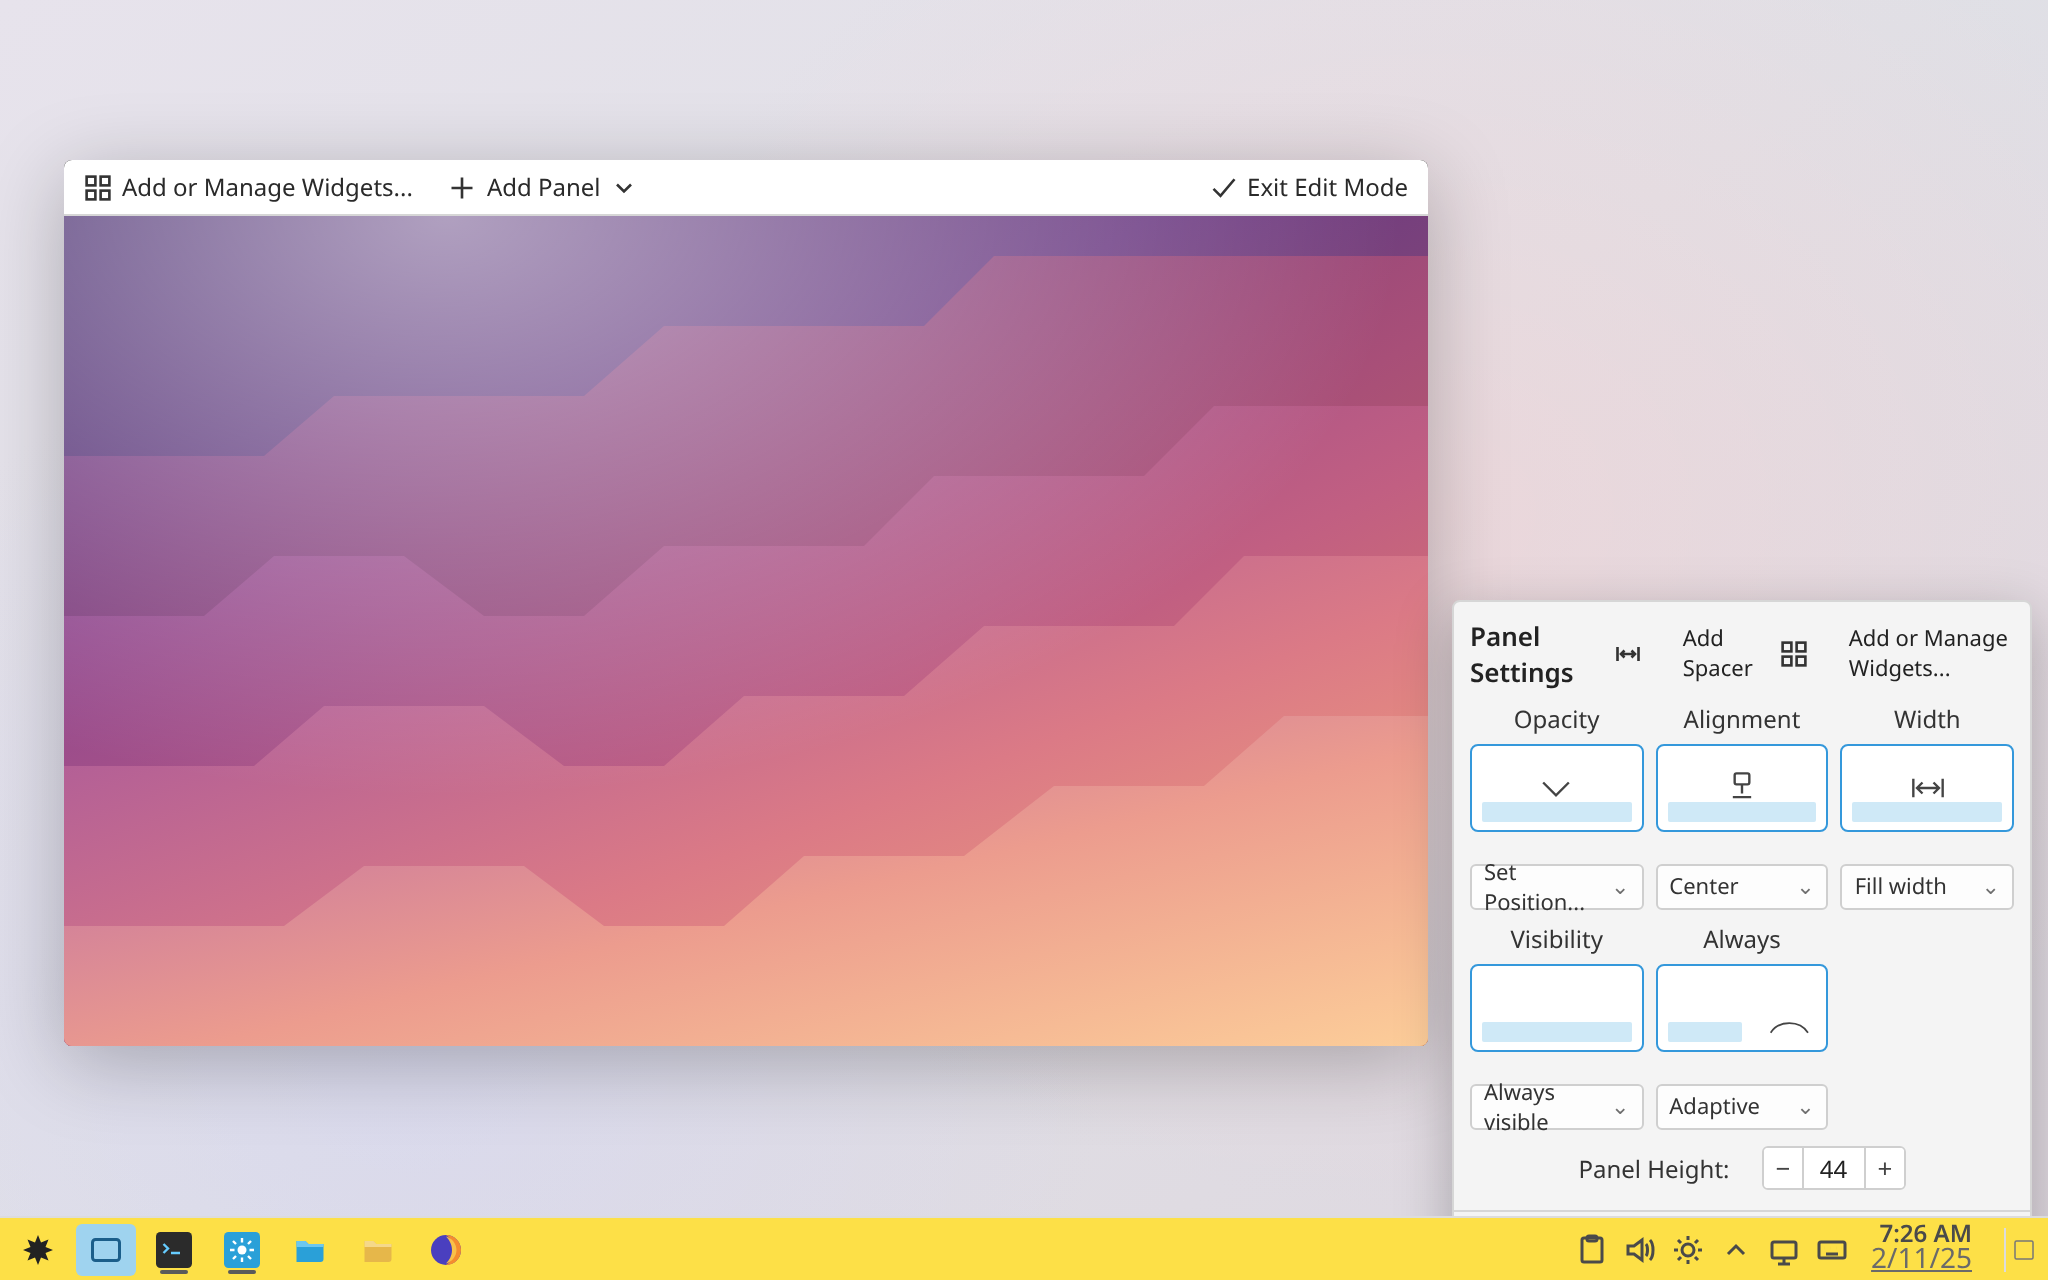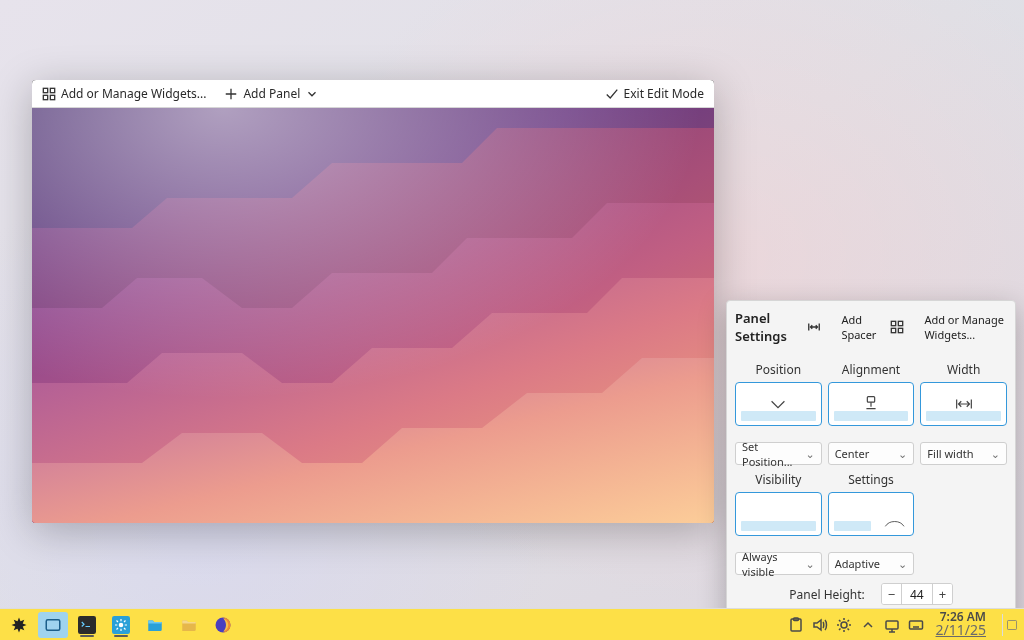--- a/index.html
+++ b/index.html
@@ -45,21 +45,21 @@
   
   .wallpaper{position:absolute;inset:28px 0 0 0;}
   .wallpaper svg{width:100%;height:100%;display:block;}
 
   
   .popup{
     position:absolute;right:8px;top:300px;width:290px;
     background:var(--panel-bg);border:1px solid var(--border);border-radius:4px;
     box-shadow:0 8px 28px rgba(0,0,0,.25);padding:8px 8px 6px 8px;
   }
-  .popup-header{display:flex;align-items:center;gap:8px;margin-bottom:16px;}
+  .popup-header{display:flex;align-items:center;gap:8px;margin-bottom:6px;}
   .popup-header .title{font-weight:600;font-size:13px;margin-right:auto;}
   .linkish{display:flex;align-items:center;gap:20px;font-size:11px;color:#222;cursor:pointer;padding:2px 3px;border-radius:3px;}
 
   .grid3{display:grid;grid-template-columns:repeat(3,1fr);gap:6px;}
   .cell{display:flex;flex-direction:column;align-items:stretch;}
   .cell-label{text-align:center;color:#333;margin-bottom:4px;font-size:12px;}
   .tile{
     height:44px;border:1.6px solid var(--tile-border);border-radius:4px;background:#fff;
     display:flex;align-items:center;justify-content:center;position:relative;cursor:pointer;
   }
@@ -215,21 +215,21 @@
             <rect x="9.5" y="9.5" width="5" height="5"></rect>
           </svg>
       </span>
       <span>Add or Manage Widgets...</span>
     </span>
   </div>
 
   <div class="grid3">
 
     <div class="cell">
-      <div class="cell-label">Position</div>
+      <div class="cell-label">Opacity</div>
       <div class="tile">
         <svg viewBox="0 0 24 24">
             <path d="M5 9l7 7 7-7"></path>
           </svg>
         <div class="panelbar"></div>
       </div>
       <div class="dropdown">
         <span>Set Position...</span>
         <span class="chev">⌄</span>
       </div>
@@ -269,21 +269,21 @@
       <div class="tile">
         <div class="panelbar"></div>
       </div>
       <div class="dropdown">
         <span>Always visible</span>
         <span class="chev">⌄</span>
       </div>
     </div>
 
     <div class="cell">
-      <div class="cell-label">Settings</div>
+      <div class="cell-label">Always</div>
       <div class="tile">
         <div class="panelbar panelhalf"></div>
         <svg viewBox="0 0 24 24" style="position:absolute;right:6px;bottom:2px;width:30px;height:16px;">
             <path d="M2 14 A16 14 0 0 1 30 14"></path>
           </svg>
       </div>
       <div class="dropdown">
         <span>Adaptive</span>
         <span class="chev">⌄</span>
       </div>

